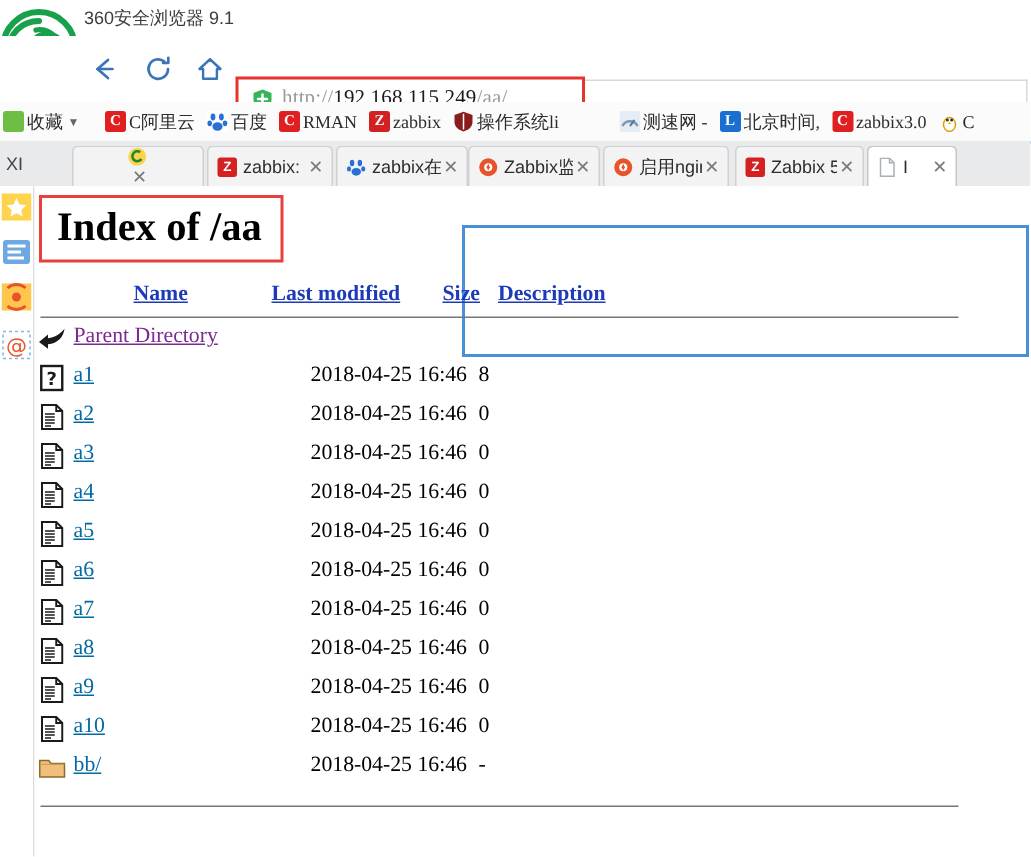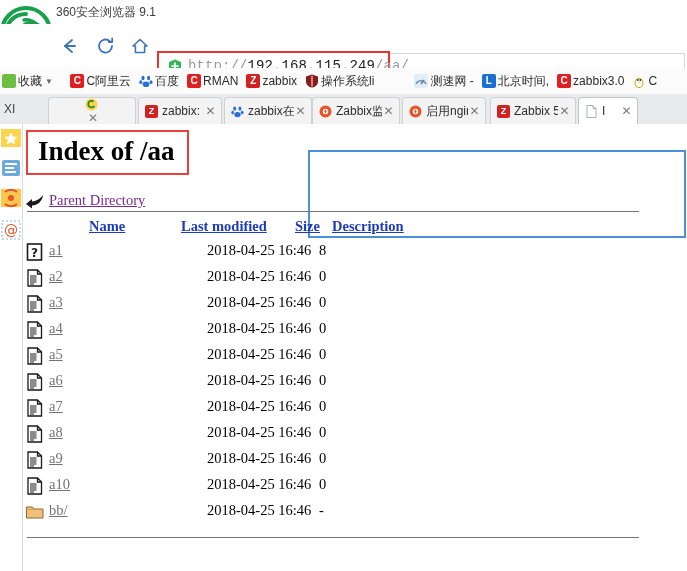--- a/index.html
+++ b/index.html
@@ -85,36 +85,37 @@
   }
   .shield {
     position: absolute;
     left: 168px; top: 35px;
     width: 14px; height: 15px;
   }
   .url-text {
     position: absolute;
     left: 188px; top: 34px;
     font-size: 14px;
-    font-family: Liberation Mono, monospace;
+    font-family: Liberation Serif, serif;
     white-space: nowrap;
     color: #9a9a9a;
     letter-spacing: 0.1px;
   }
   .url-host { color: #1a1a1a; }
 
   
   .bookmarks {
     position: absolute;
     left: 0; top: 68px;
     width: 687px; height: 26px;
     background: #fbfbfb;
     border-bottom: 2px solid #1d4ed8;
     overflow: hidden;
     white-space: nowrap;
+    font-family: Liberation Serif, serif;
   }
   .bm {
     display: inline-flex;
     align-items: center;
     height: 26px;
     font-size: 12px;
     color: #2b2b2b;
     vertical-align: top;
     cursor: pointer;
   }
@@ -293,21 +294,21 @@
     position: absolute;
     left: 4px;
     width: 612px;
     height: 0;
     border-top: 1px solid #757575;
   }
   .hr-top    { top: 87px; }
   .hr-bottom { top: 413px; }
 
   .flink {
-    color: #737373;
+    color: #0369a1;
     text-decoration: underline;
     cursor: pointer;
   }
   .flink.visited { color: #7b2a8f; }
 
   
   .ficon { display:block; }
 </style>
 </head>
 <body>
@@ -505,36 +506,36 @@
 
   <div class="page">
 
     <div class="index-title-box">
       <div class="index-title">Index of /aa</div>
     </div>
 
     <div class="annot"></div>
 
     <div class="listing">
+      <div class="lrow hdr">
+        <span class="col-name"><a>Name</a></span>
+        <span class="col-date"><a>Last modified</a></span>
+        <span class="col-size"><a>Size</a></span>
+        <span class="col-desc"><a>Description</a></span>
+      </div>
+
       <div class="lrow" style="margin-top:4px;">
         <span class="col-icon">
           <svg class="ficon" width="20" height="20" viewBox="0 0 20 20">
             <path d="M1 12 L7 7 L7 9.5 C12 9 16 6 18 3 C17.5 8.5 13.5 13 7 13.5 L7 16.5 Z" fill="#1a1a1a"></path>
           </svg>
         </span>
         <span class="col-name"><a class="flink visited">Parent Directory</a></span>
       </div>
 
-      <div class="lrow hdr">
-        <span class="col-name"><a>Name</a></span>
-        <span class="col-date"><a>Last modified</a></span>
-        <span class="col-size"><a>Size</a></span>
-        <span class="col-desc"><a>Description</a></span>
-      </div>
-
       <div id="file-rows">
           <div class="lrow">
             <span class="col-icon">
               <svg class="ficon" width="20" height="20" viewBox="0 0 20 20">
                 <rect x="2.5" y="2" width="14" height="16" fill="#fff" stroke="#1a1a1a" stroke-width="1.6"></rect>
                 <text x="9.5" y="14.5" font-size="12" font-weight="bold" text-anchor="middle" fill="#1a1a1a" font-family="DejaVu Sans, sans-serif">?</text>
               </svg>
             </span>
             <span class="col-name"><a class="flink">a1</a></span>
             <span class="col-date">2018-04-25 16:46</span>

